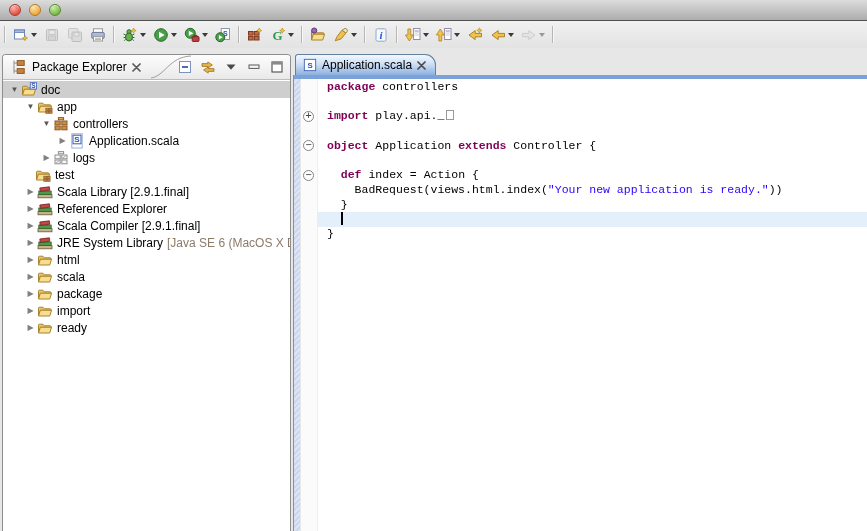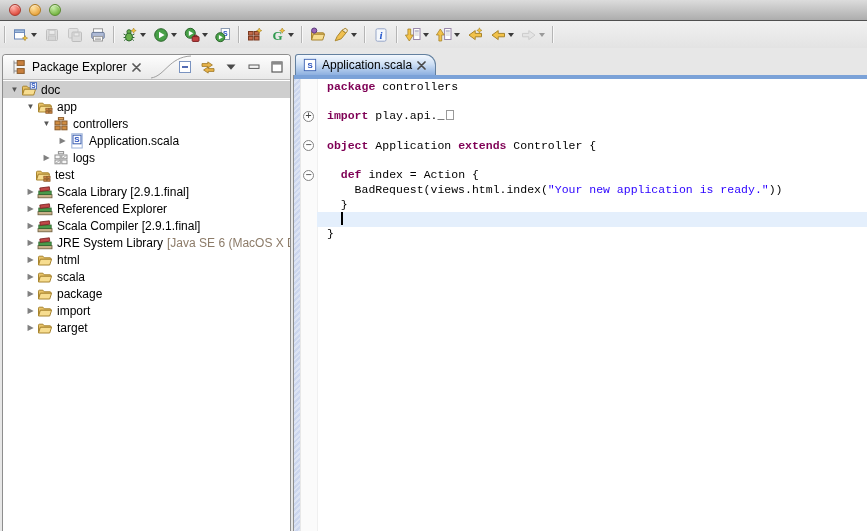--- a/index.html
+++ b/index.html
@@ -533,21 +533,21 @@
             <span class="t-label">import</span>
           </div>
           <div class="tree-row" style="padding-left: 21px;">
             <span class="arrow collapsed">▶</span>
             <span class="t-icon">
               <svg width="16" height="16" viewBox="0 0 16 16">
                 <path d="M1.5 13 V5.2 q0 -1 1 -1 h3.4 l1.4 1.6 h5.7 q1 0 1 1 V7.4 H3.4 Z" fill="#e9c468" stroke="#a8842e"></path>
                 <path d="M1.5 13 L3.4 7.2 h11.2 L12.7 13 Z" fill="#f7dd90" stroke="#a8842e"></path>
               </svg>
             </span>
-            <span class="t-label">target</span>
+            <span class="t-label">ready</span>
           </div>
         </div>
     </div>
 
     <div style="position:absolute;left:289px;top:6px;width:4px;bottom:0;"></div>
 
     <div class="editor-pane">
       <div class="tab-row">
         <div class="ed-tab">
           <span id="ed-tab-icon">

